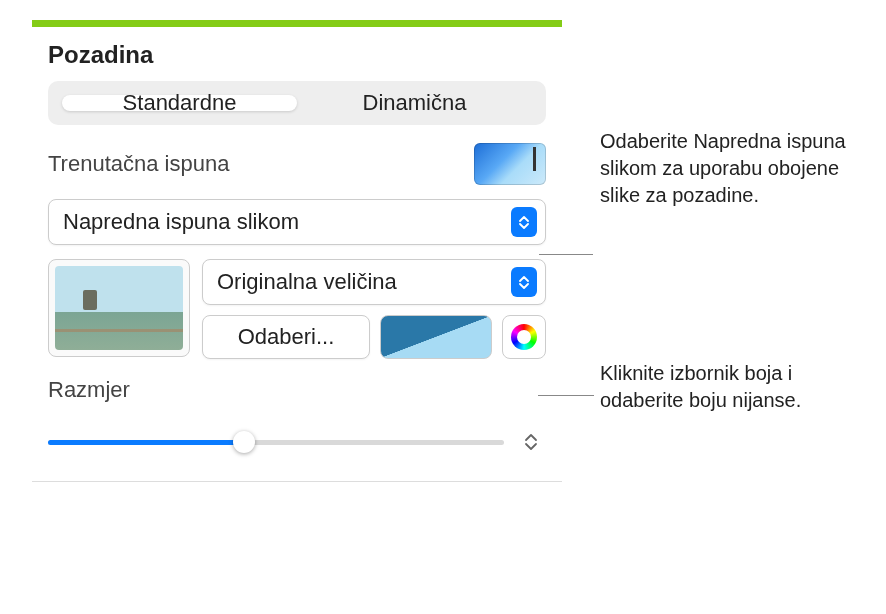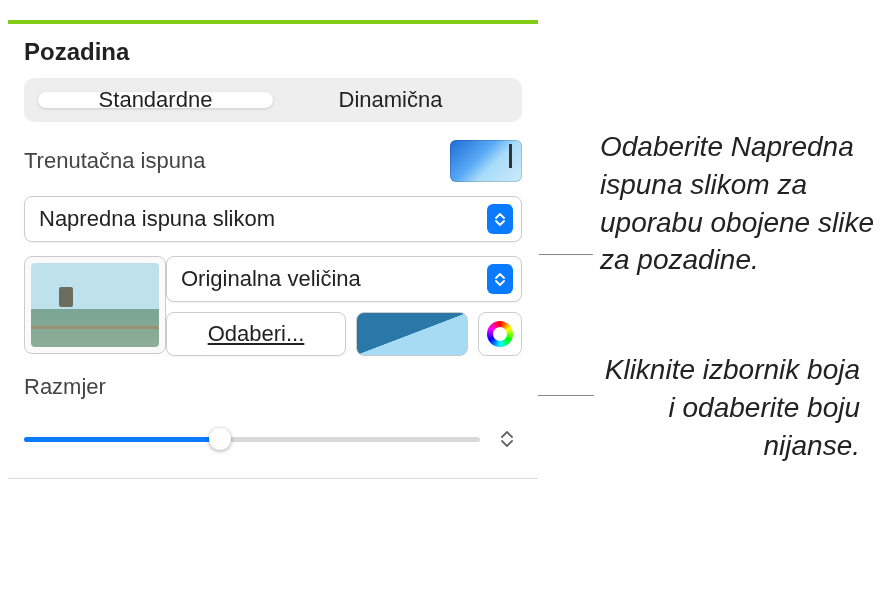--- a/index.html
+++ b/index.html
@@ -11,25 +11,25 @@
       font-family: -apple-system, BlinkMacSystemFont, "Helvetica Neue", sans-serif;
       font-size: 20px;
       background: #fff;
       width: 886px;
       height: 614px;
       position: relative;
       color: #222;
     }
     .panel {
       position: absolute;
-      left: 8px;
+      left: 32px;
       top: 20px;
       width: 530px;
       padding: 14px 16px 20px 16px;
-      border-top: 4px solid #84cc16;
+      border-top: 7px solid #84cc16;
       border-bottom: 1px solid #ddd;
     }
     .section-title {
       font-weight: 700;
       font-size: 24px;
       margin-bottom: 12px;
     }
     .segmented {
       display: flex;
       width: 100%;
@@ -107,20 +107,21 @@
       flex-direction: column;
       align-items: center;
       justify-content: center;
       gap: 1px;
     }
     .popup .arrows svg {
       display: block;
     }
     .middle-row {
       display: flex;
+      gap: 12px;
       margin-bottom: 18px;
     }
     .image-well {
       width: 142px;
       height: 98px;
       border: 1px solid #ccc;
       border-radius: 8px;
       padding: 6px;
       background: #fafafa;
       flex-shrink: 0;
@@ -154,21 +155,20 @@
     }
     .right-col {
       flex: 1;
       display: flex;
       flex-direction: column;
       gap: 10px;
     }
     .bottom-row {
       display: flex;
       gap: 10px;
-      text-decoration: underline;
     }
     .btn {
       flex: 1;
       height: 44px;
       display: flex;
       align-items: center;
       justify-content: center;
       border: 1px solid #ccc;
       border-radius: 8px;
       background: #fff;
@@ -275,35 +275,33 @@
       flex-direction: column;
       justify-content: center;
       gap: 0px;
       cursor: pointer;
     }
     .stepper-arrows svg {
       display: block;
     }
     .annotation {
       position: absolute;
-      font-size: 28px;
+      font-size: 20px;
       line-height: 1.35;
       color: #222;
-      font-style: italic;
     }
     .annotation.a1 {
       left: 600px;
       top: 128px;
       width: 280px;
     }
     .annotation.a2 {
       left: 600px;
-      top: 351px;
+      top: 360px;
       width: 260px;
-      text-align: right;
     }
     .leader {
       position: absolute;
       height: 1px;
       background: #888;
     }
     .leader.l1 {
       left: 539px;
       top: 254px;
       width: 54px;

